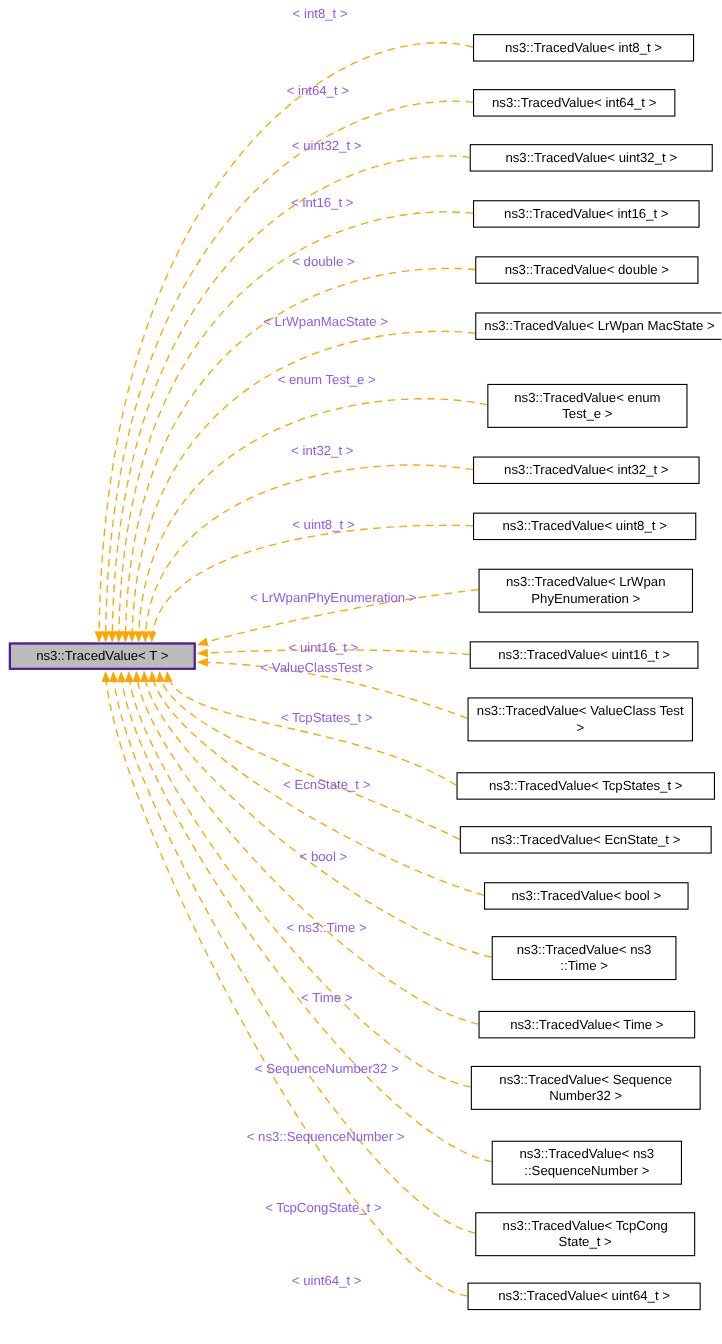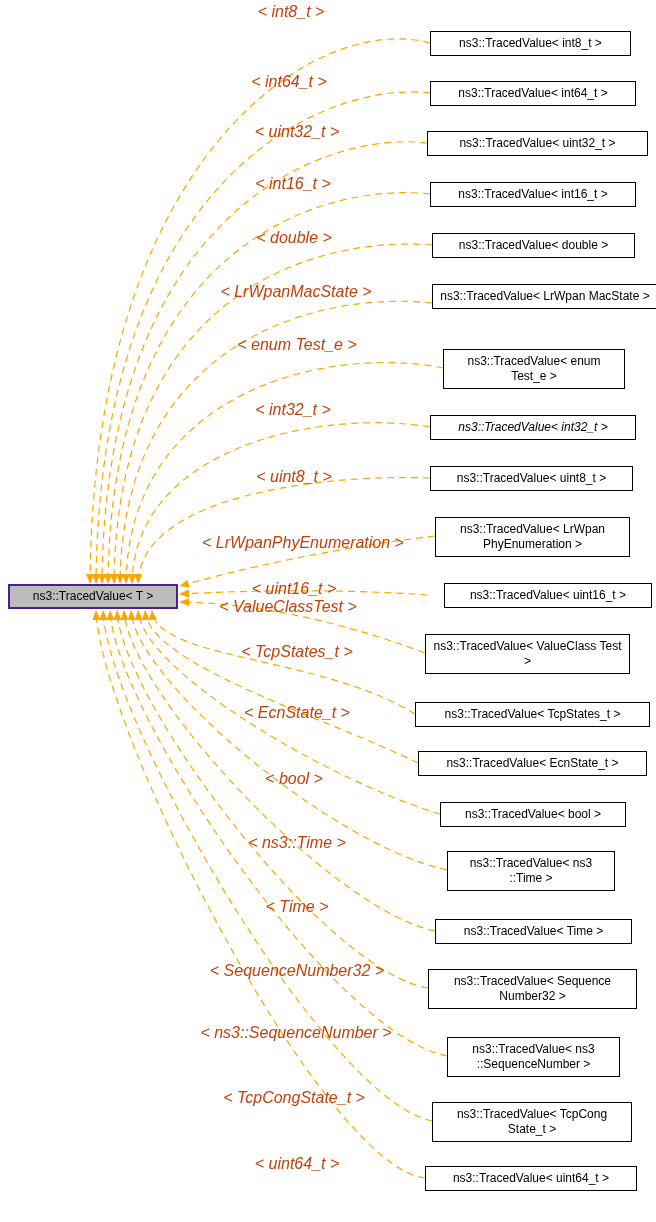--- a/index.html
+++ b/index.html
@@ -29,24 +29,23 @@
     background:#bcbcbc;
     border:2px solid #4c1d95;
     color:#000000;
     font-size:12px;line-height:15px;
     text-align:center;
     padding:3px 4px;
   }
   .edge-label{
     position:absolute;
     transform:translateX(-50%);
-    color:#c2410c;
-    font-size:16px;line-height:14px;
+    color:#8b5cf6;
+    font-size:12px;line-height:14px;
     white-space:nowrap;
-    font-style:italic;
   }
 </style>
 </head>
 <body>
 
 <div id="canvas">
 
   <svg id="edges" viewBox="0 0 656 1222">
     <defs>
       <marker id="arrow" markerWidth="12" markerHeight="10" refX="9" refY="4" orient="auto" markerUnits="userSpaceOnUse">
@@ -72,30 +71,30 @@
     <path class="edge" marker-end="url(#arrow)" d="M435,931 C330,909 129,692 124,611"></path>
     <path class="edge" marker-end="url(#arrow)" d="M428,988 C326,972 122,702 117,611"></path>
     <path class="edge" marker-end="url(#arrow)" d="M447,1056 C332,1034 115,712 110,611"></path>
     <path class="edge" marker-end="url(#arrow)" d="M432,1121 C326,1100 108,722 103,611"></path>
     <path class="edge" marker-end="url(#arrow)" d="M425,1178 C322,1166 101,732 96,611"></path>
   </svg>
 
   <div class="hub" style="left:8px;top:584px;width:170px;">ns3::TracedValue&lt; T &gt;</div>
 
   <div class="node" style="left:430px;top:31px;width:201px;">ns3::TracedValue&lt; int8_t &gt;</div>
-  <div class="node" style="left:430px;top:81px;width:206px;">ns3::TracedValue&lt; int64_t &gt;</div>
+  <div class="node" style="left:430px;top:81px;width:184px;">ns3::TracedValue&lt; int64_t &gt;</div>
   <div class="node" style="left:427px;top:131px;width:221px;">ns3::TracedValue&lt; uint32_t &gt;</div>
   <div class="node" style="left:430px;top:182px;width:206px;">ns3::TracedValue&lt; int16_t &gt;</div>
   <div class="node" style="left:432px;top:233px;width:203px;">ns3::TracedValue&lt; double &gt;</div>
   <div class="node" style="left:432px;top:284px;width:226px;">ns3::TracedValue&lt; LrWpan MacState &gt;</div>
   <div class="node" style="left:443px;top:349px;width:182px;">ns3::TracedValue&lt; enum Test_e &gt;</div>
-  <div class="node" style="left:430px;top:415px;width:206px;font-style:italic;">ns3::TracedValue&lt; int32_t &gt;</div>
+  <div class="node" style="left:430px;top:415px;width:206px;">ns3::TracedValue&lt; int32_t &gt;</div>
   <div class="node" style="left:430px;top:466px;width:203px;">ns3::TracedValue&lt; uint8_t &gt;</div>
   <div class="node" style="left:435px;top:517px;width:195px;">ns3::TracedValue&lt; LrWpan PhyEnumeration &gt;</div>
-  <div class="node" style="left:427px;top:583px;width:208px;margin-left:17px;">ns3::TracedValue&lt; uint16_t &gt;</div>
+  <div class="node" style="left:427px;top:583px;width:208px;">ns3::TracedValue&lt; uint16_t &gt;</div>
   <div class="node" style="left:425px;top:634px;width:205px;">ns3::TracedValue&lt; ValueClass Test &gt;</div>
   <div class="node" style="left:415px;top:702px;width:235px;">ns3::TracedValue&lt; TcpStates_t &gt;</div>
   <div class="node" style="left:418px;top:751px;width:229px;">ns3::TracedValue&lt; EcnState_t &gt;</div>
   <div class="node" style="left:440px;top:802px;width:186px;">ns3::TracedValue&lt; bool &gt;</div>
   <div class="node" style="left:447px;top:851px;width:168px;">ns3::TracedValue&lt; ns3 ::Time &gt;</div>
   <div class="node" style="left:435px;top:919px;width:197px;">ns3::TracedValue&lt; Time &gt;</div>
   <div class="node" style="left:428px;top:969px;width:209px;">ns3::TracedValue&lt; Sequence Number32 &gt;</div>
   <div class="node" style="left:447px;top:1037px;width:173px;">ns3::TracedValue&lt; ns3 ::SequenceNumber &gt;</div>
   <div class="node" style="left:432px;top:1102px;width:200px;">ns3::TracedValue&lt; TcpCong State_t &gt;</div>
   <div class="node" style="left:425px;top:1166px;width:212px;">ns3::TracedValue&lt; uint64_t &gt;</div>

